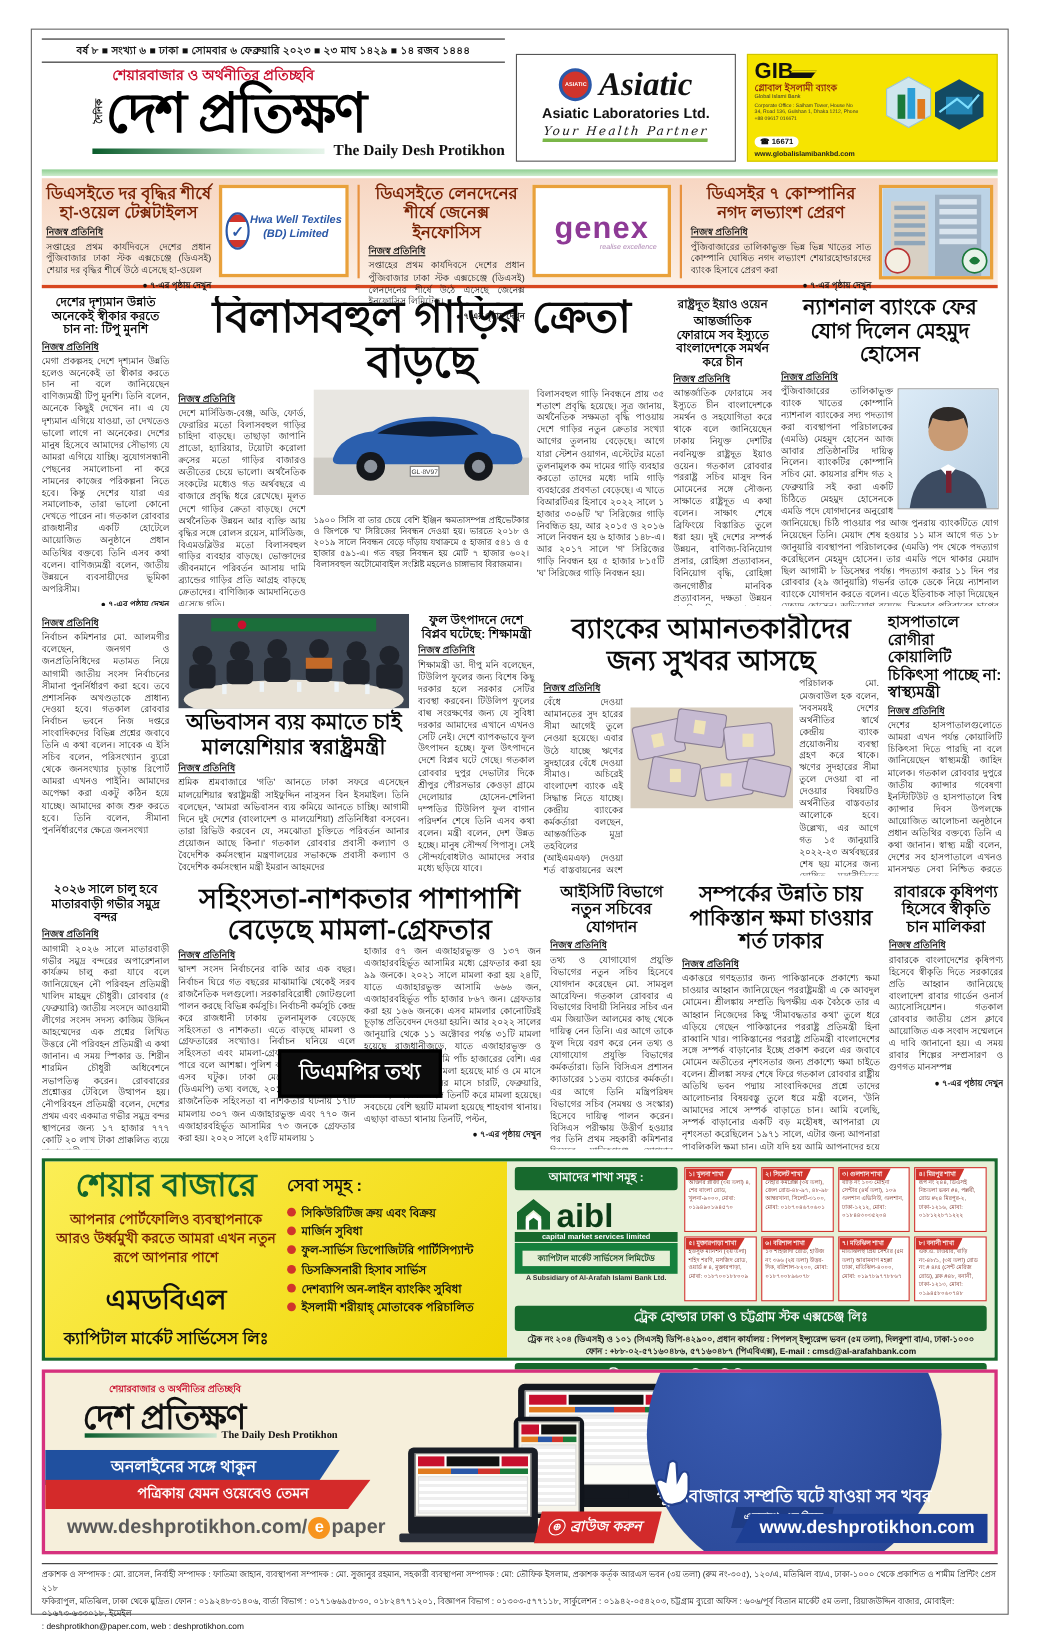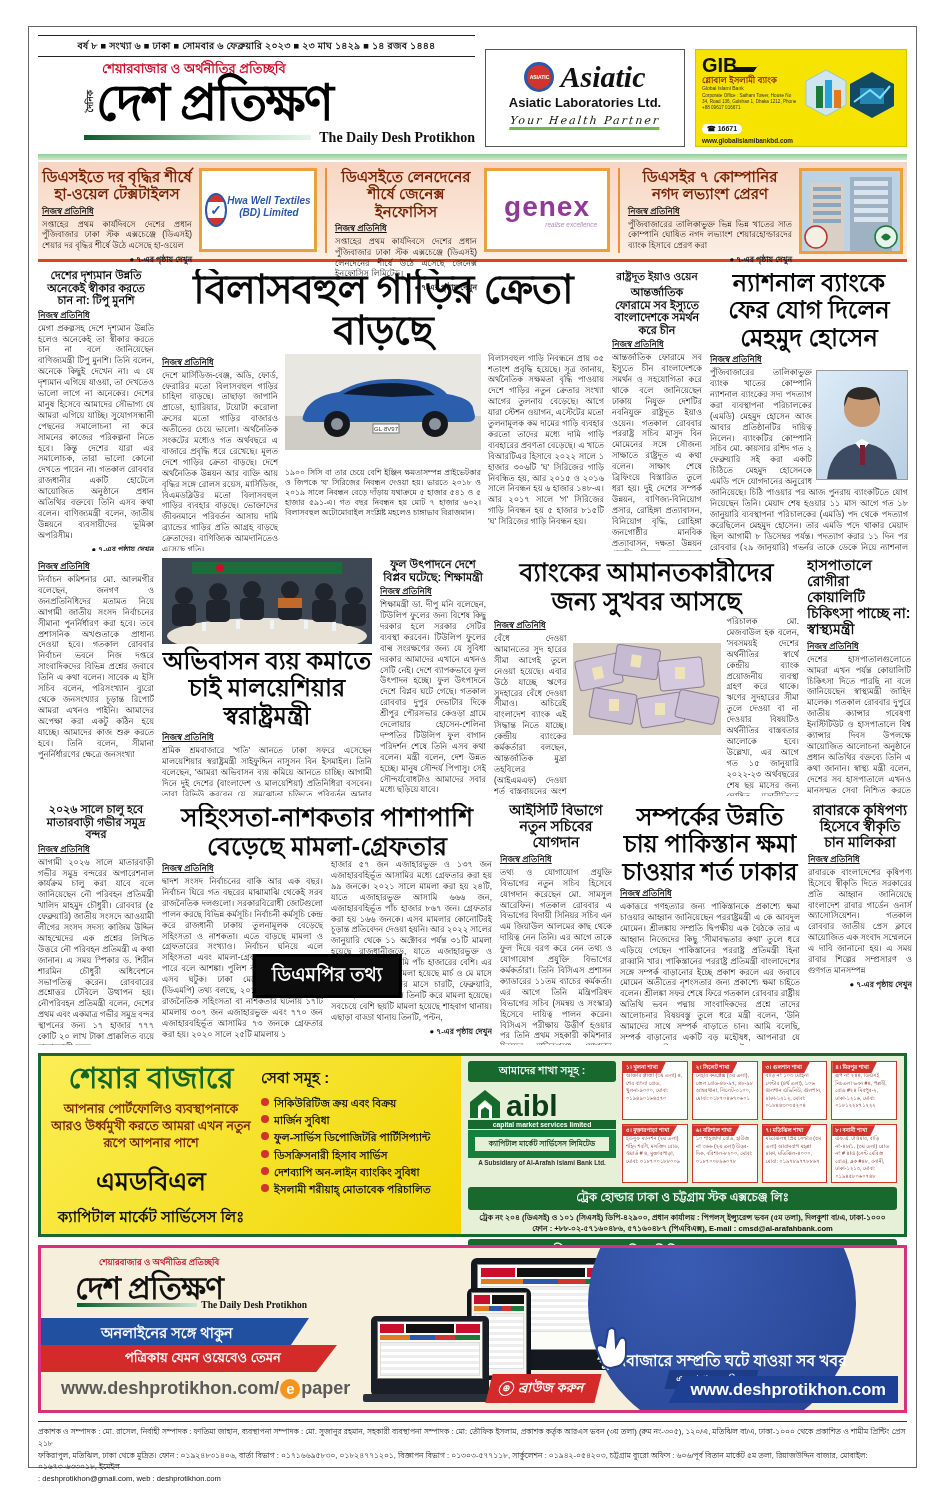--- a/index.html
+++ b/index.html
@@ -18,21 +18,21 @@
   .en-row{display:flex;align-items:center;margin-top:2px}
   .en-line{flex:1;height:5px;background:linear-gradient(to right,#0a5c2c,#b9e0c2 70%,#e6f4ea)}
   .title-en{font-family:"Liberation Serif",serif;font-weight:700;font-size:14px;padding-left:8px;white-space:nowrap}
   .mast-right{flex:1;display:flex;gap:10px;justify-content:flex-end;align-items:flex-start;padding-top:14px}
   .ad-asiatic{width:200px;height:98px;border:1.5px solid #555;background:#fff;padding:10px 8px;text-align:center}
   .as-row{display:flex;align-items:center;justify-content:center;gap:6px}
   .as-logo{width:30px;height:30px;border-radius:50%;background:#d0342c;border:3px solid #2b58a8;color:#fff;font-size:5px;font-weight:700;display:flex;align-items:center;justify-content:center}
   .as-name{font-family:"Liberation Serif",serif;font-style:italic;font-size:30px;font-weight:700}
   .as-co{font-weight:700;font-size:13px;margin-top:1px}
   .as-slogan{font-family:"DejaVu Serif",serif;font-style:italic;font-size:11px;letter-spacing:2px;border-bottom:3px solid #7ab648;display:inline-block;transform:skewX(-6deg);margin-top:2px}
-  .ad-gib{width:212px;height:98px;background:#f6e400;border:1px solid #cfc400;position:relative;padding:5px 6px;overflow:hidden}
+  .ad-gib{width:228px;height:98px;background:#f6e400;border:1px solid #cfc400;position:relative;padding:5px 6px;overflow:hidden}
   .gib-brand{font-size:20px;font-weight:900;color:#111;line-height:1}
   .gib-swoosh{display:inline-block;width:22px;height:7px;background:#111;transform:skewX(-35deg);margin-left:-4px;border-top:2px solid #f6e400}
   .gib-bn{font-size:8.5px;font-weight:800;color:#8a1f11;line-height:1.1}
   .gib-sub{font-size:5px;color:#333}
   .gib-addr{font-size:4.6px;color:#333;width:96px;margin-top:2px;line-height:1.25}
   .gib-hex{position:absolute;right:8px;top:18px}
   .gib-hot{position:absolute;left:6px;bottom:12px;background:#fff;border-radius:8px;font-size:7px;font-weight:800;padding:1px 5px}
   .gib-url{position:absolute;left:6px;bottom:2px;font-size:6.4px;font-weight:800;color:#222}
   
   .greenband{height:6px;background:linear-gradient(to bottom,#8fcf92,#cdeccd);margin-top:3px}
@@ -48,21 +48,21 @@
   .genex{width:126px;height:84px}
   .gx{color:#8e3a96;font-size:28px;font-weight:700;letter-spacing:1px;line-height:1}
   .gx-sub{color:#b08ab5;font-size:6.5px;font-style:italic;align-self:flex-end;margin-right:10px}
   .bldg{width:104px;height:86px;padding:0}
   
   .band{display:flex;gap:8px;margin-top:7px}
   .art{min-width:0;overflow:hidden}
   .h{font-weight:800;color:#0a0a0a;text-align:center;line-height:1.14}
   .h-xxl{font-size:40px;line-height:1.02;letter-spacing:-1px}
   .h-xl{font-size:25px}
-  .h-lg{font-size:24px}
+  .h-lg{font-size:19px}
   .h-md{font-size:14px}
   .h-sm{font-size:11px}
   .kicker{font-size:10.5px;font-weight:700;text-align:center}
   .by{font-weight:700;font-size:8.4px;text-decoration:underline;margin:2px 0 1px}
   .bd{font-size:8.2px;line-height:1.33;text-align:justify;color:#151515}
   .refline{text-align:right;font-size:7.7px;font-weight:700;margin-top:1px}
   .caption{font-size:7.7px;line-height:1.3;text-align:justify;margin-top:18px}
   .w116{width:116px;flex:none}.w440{width:442px;flex:none}.w88{width:90px;flex:none}
   .w198{width:198px;flex:none}.w210{width:210px;flex:none}.w106{width:106px;flex:none}
   .w305{width:305px;flex:none}.w104{width:104px;flex:none}.w330{width:330px;flex:none}
@@ -619,16 +619,16 @@
     <div class="bn-browse">
       <span class="globe">⊕</span>
       <span>ব্রাউজ করুন</span>
     </div>
     <div class="bn-urlbar">www.deshprotikhon.com</div>
   </div>
 
   <div class="footer">
     <div>প্রকাশক ও সম্পাদক : মো. রাসেল, নির্বাহী সম্পাদক : ফাতিমা জাহান, ব্যবস্থাপনা সম্পাদক : মো. সুজানুর রহমান, সহকারী ব্যবস্থাপনা সম্পাদক : মো: তৌফিক ইসলাম, প্রকাশক কর্তৃক আরএস ভবন (৩য় তলা) (রুম নং-৩০৫), ১২০/এ, মতিঝিল বা/এ, ঢাকা-১০০০ থেকে প্রকাশিত ও শামীম প্রিন্টিং প্রেস ২১৮</div>
     <div>ফকিরাপুল, মতিঝিল, ঢাকা থেকে মুদ্রিত। ফোন : ০১৯২৪৮৩১৪০৬, বার্তা বিভাগ : ০১৭১৬৬৯৫৮৩০, ০১৮২৪৭৭১২০১, বিজ্ঞাপন বিভাগ : ০১৩০৩-৫৭৭১১৮, সার্কুলেশন : ০১৯৪২-০৫৪২০৩, চট্টগ্রাম ব্যুরো অফিস : ৬০৬/পূর্ব বিতান মার্কেট ৫ম তলা, রিয়াজউদ্দিন বাজার, মোবাইল: ০১৬৭৩-৬৩৩০১৮, ইমেইল</div>
-    <div>: deshprotikhon@gmail.com, web : deshprotikhon.com</div>
+    <div>: deshprotikhon@paper.com, web : deshprotikhon.com</div>
   </div>
 
 </div>
 
 </body></html>

